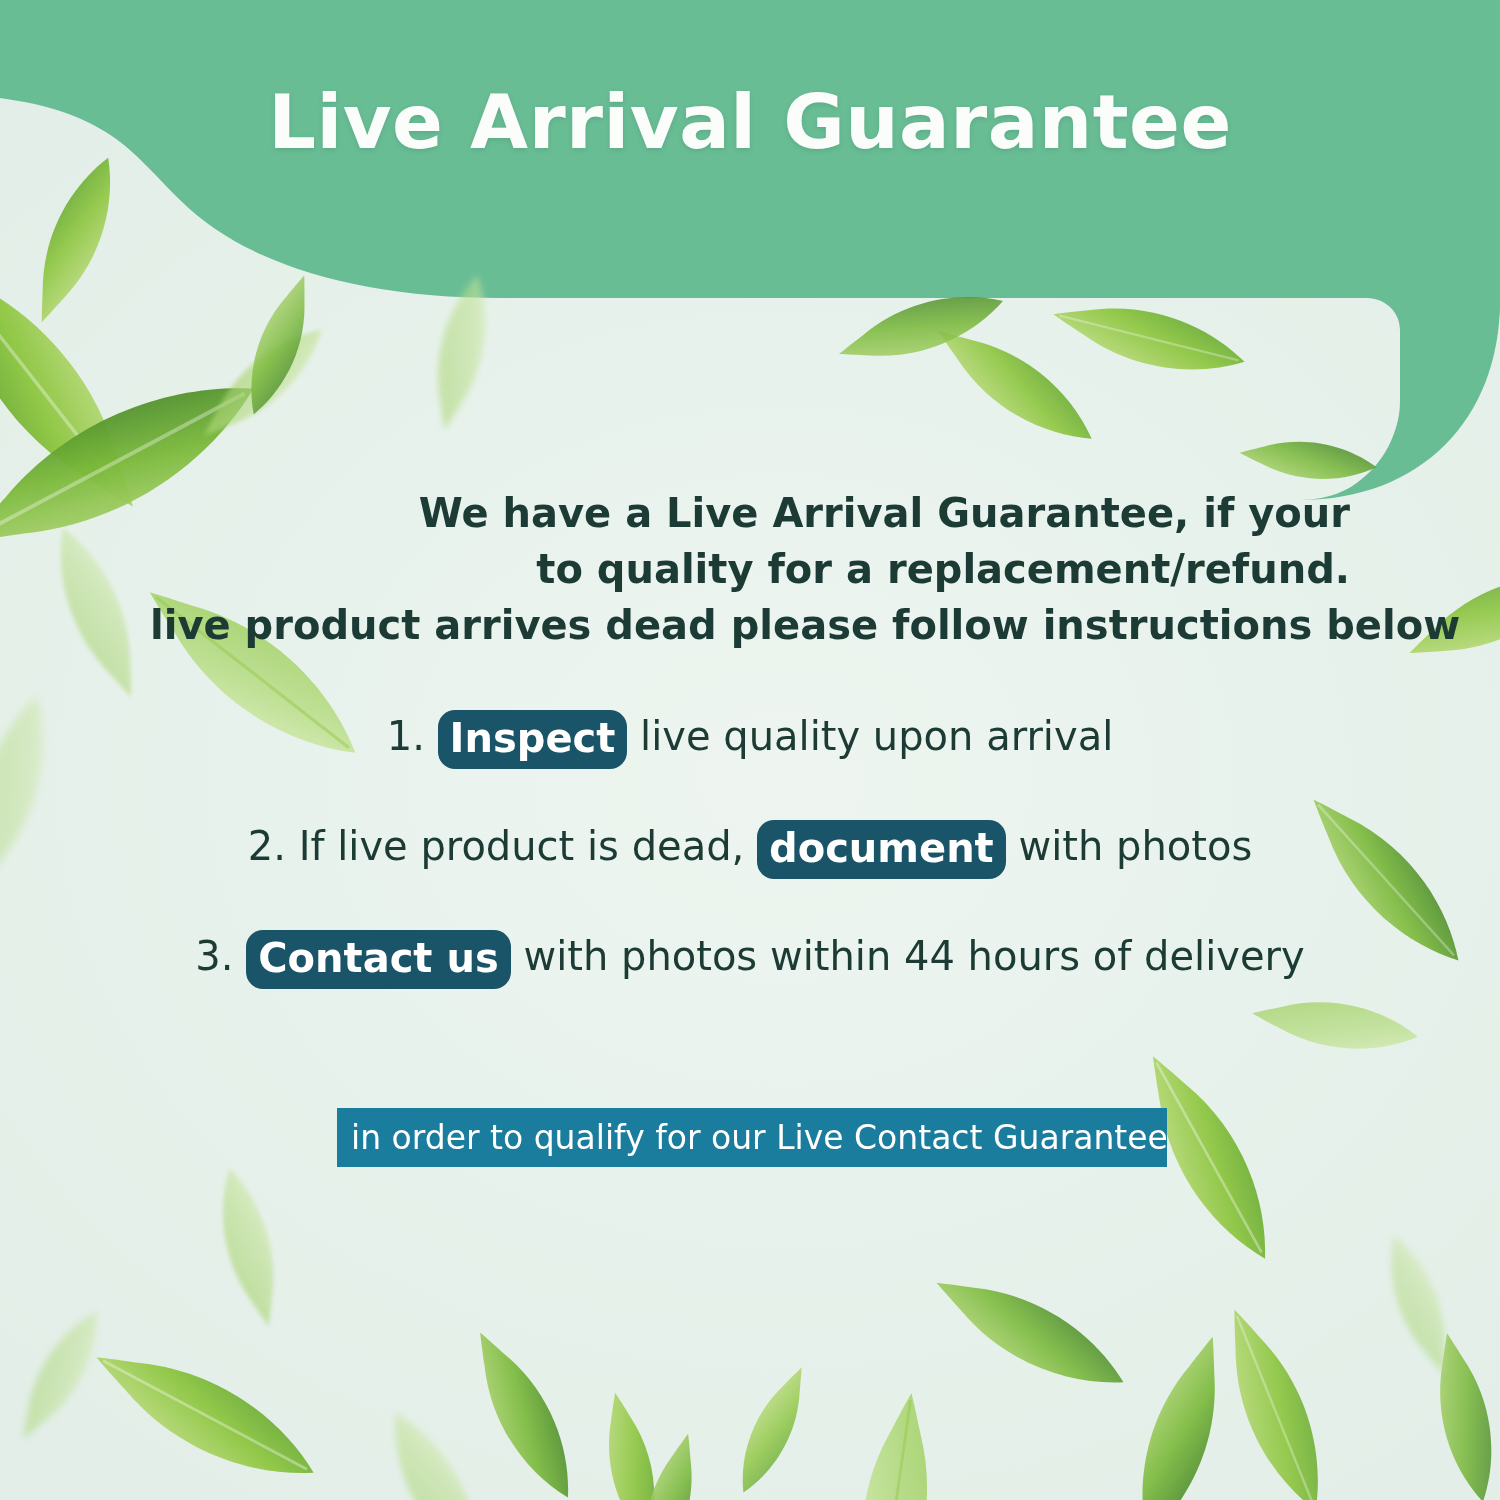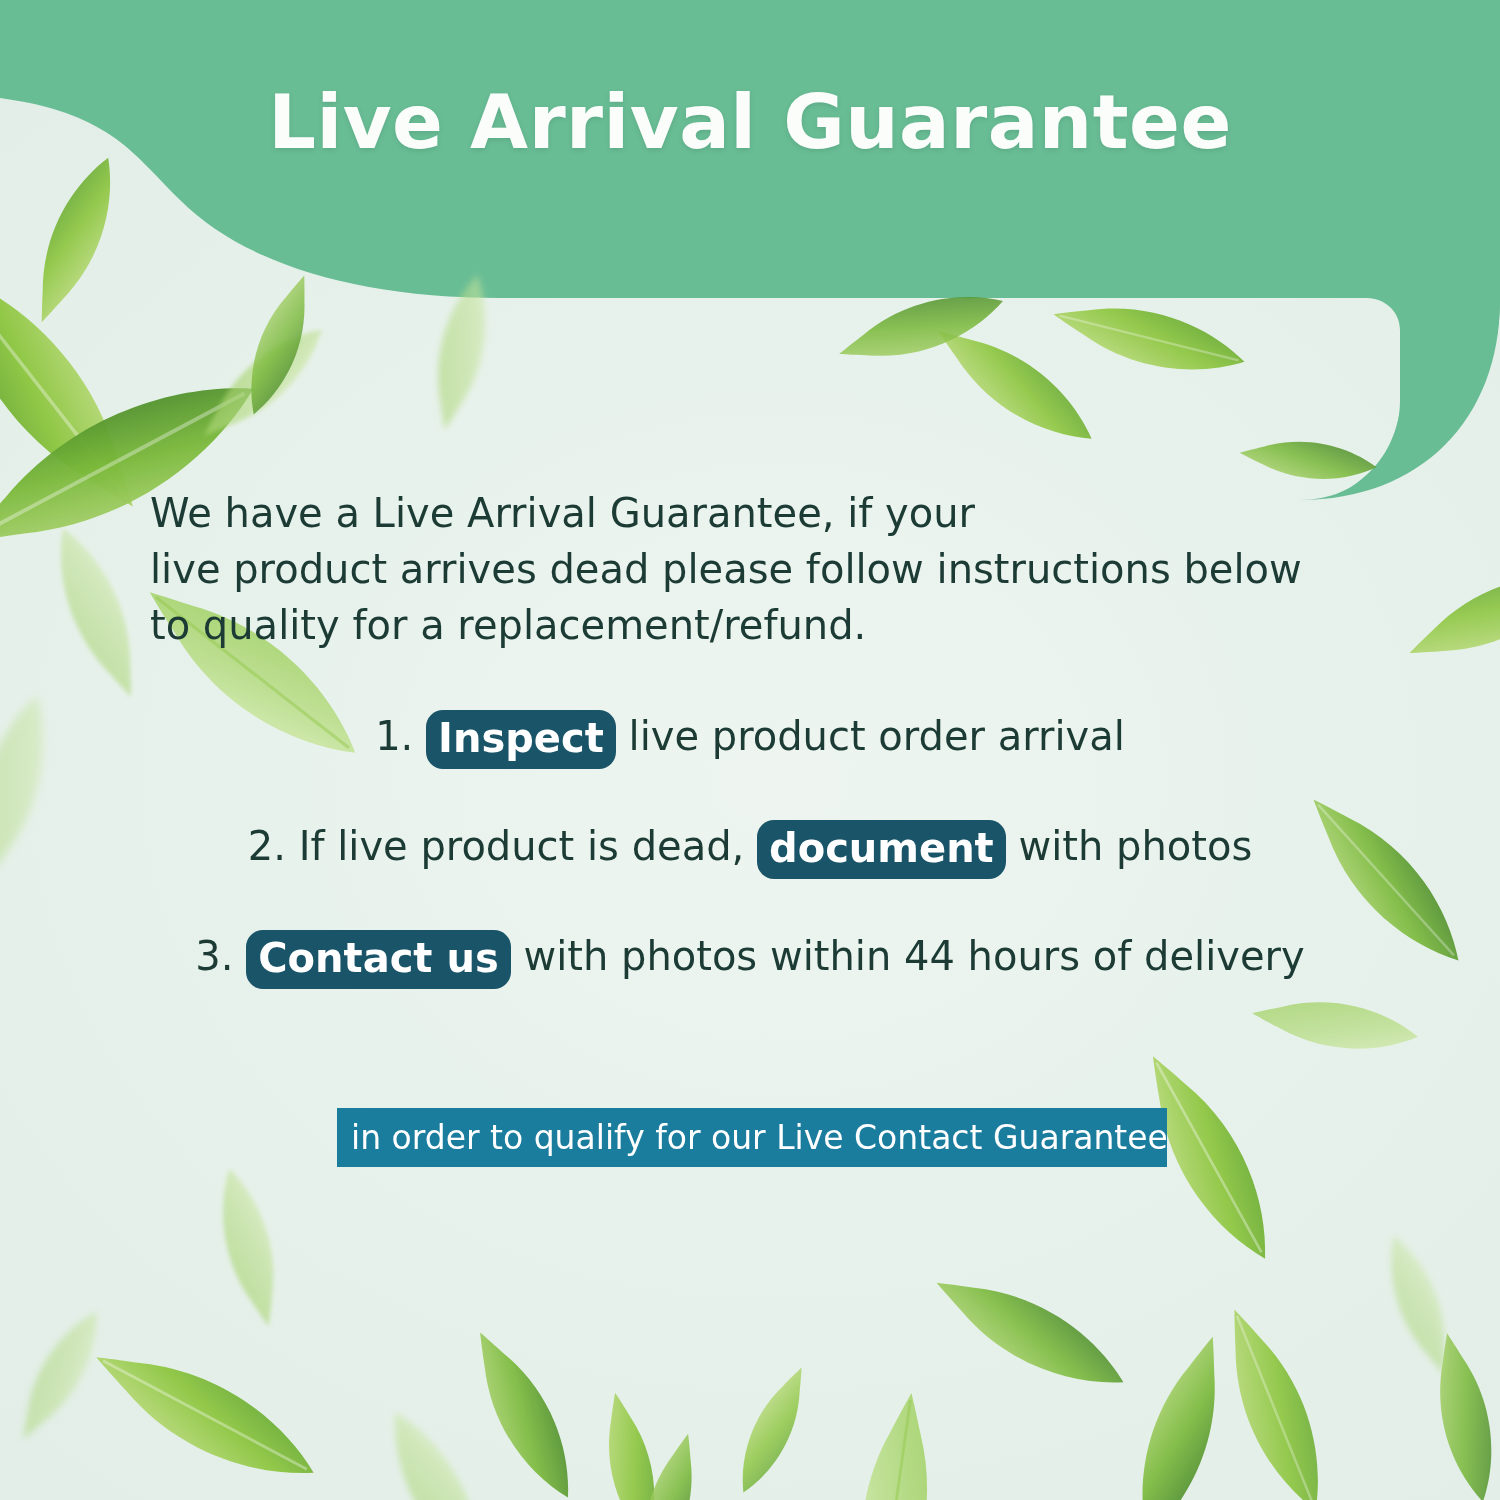--- a/index.html
+++ b/index.html
@@ -61,26 +61,26 @@
     left: 0; top: 0;
     width: 1500px; height: 1500px;
     z-index: 6;
   }
 
   .intro {
     position: absolute;
     left: 150px;
     top: 485px;
     width: 1200px;
-    text-align: left;
+    text-align: right;
     color: #1c3b35;
     font-size: 40px;
     line-height: 56px;
     font-family: "DejaVu Sans", sans-serif;
-    font-weight: 400;
+    font-weight: 700;
   }
   .intro div { white-space: nowrap; }
 
   .steps {
     position: absolute;
     left: 0;
     top: 705px;
     width: 1500px;
   }
   .step {
@@ -327,30 +327,30 @@
       <path d="M0 0 H1500 V296 C1500 400 1440 478 1330 498 C1395 470 1404 418 1404 360 L1404 332 C1404 312 1388 297 1368 297 L520 297 C370 297 250 268 182 200 C132 150 104 112 0 98 Z" fill="#69bd95"></path>
     </svg>
   </div>
 
   <div class="banner-title">Live Arrival Guarantee</div>
 
   <div class="content">
 
     <div class="intro">
       <div>We have a Live Arrival Guarantee, if your</div>
+      <div>to quality for a replacement/refund.</div>
       <div>live product arrives dead please follow instructions below</div>
-      <div>to quality for a replacement/refund.</div>
     </div>
 
     <div class="steps">
 
       <div class="step">
         <span>1.</span>
         <span class="hl">Inspect</span>
-        <span>live product order arrival</span>
+        <span>live quality upon arrival</span>
       </div>
 
       <div class="step">
         <span>2.</span>
         <span>If live product is dead,</span>
         <span class="hl">document</span>
         <span>with photos</span>
       </div>
 
       <div class="step">

